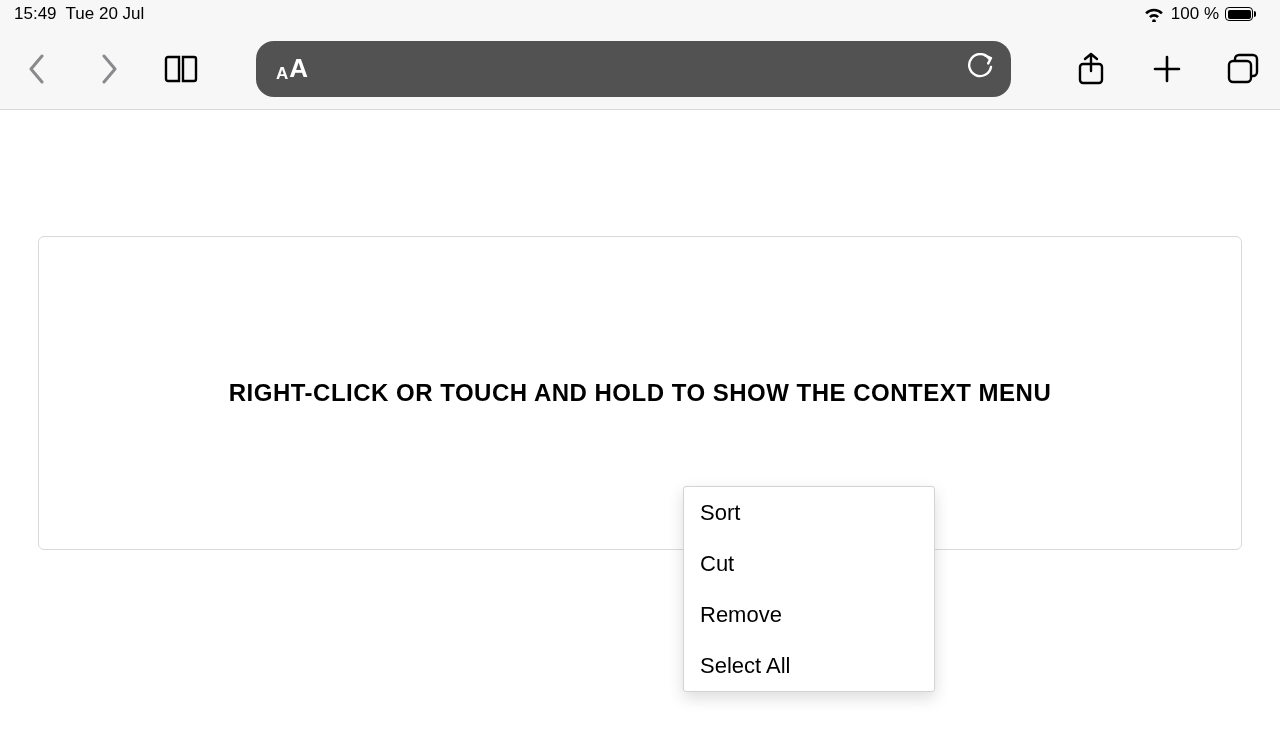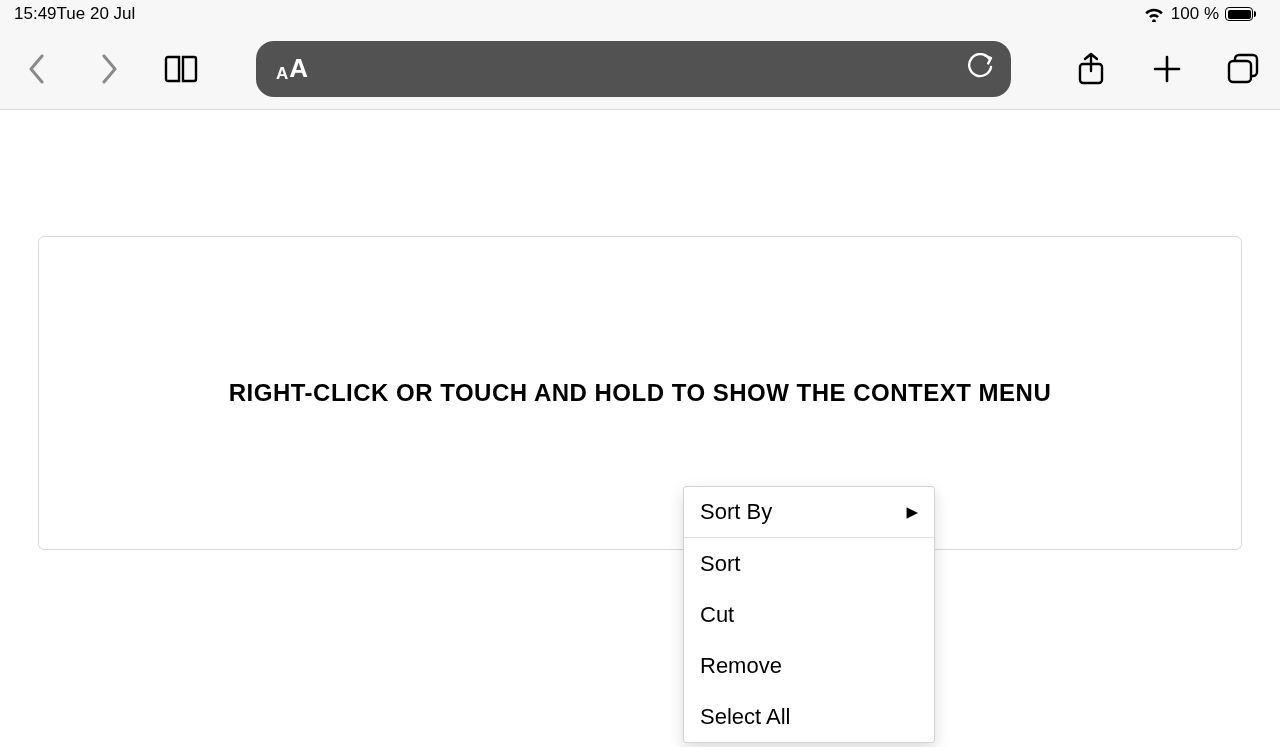--- a/index.html
+++ b/index.html
@@ -2,21 +2,21 @@
 <html><head>
 <meta charset="utf-8">
 <style>
   * { box-sizing: border-box; -webkit-font-smoothing: antialiased; }
   html,body { margin:0; padding:0; width:1280px; height:747px;
               font-family: -apple-system, "Helvetica Neue", Helvetica, Arial, sans-serif;
               background:#fff; color:#000; }
   
   .status-bar { position:relative; height:28px; background:#f7f7f7;
                 display:flex; align-items:center; padding:0 14px; }
-  .status-left  { display:flex; align-items:center; gap:0; font-size:17px; font-weight:500;}
+  .status-left  { display:flex; align-items:center; gap:9px; font-size:17px; font-weight:500;}
   .status-right { position:absolute; right:27px; top:0; height:100%;
                   display:flex; align-items:center; gap:6px; font-size:17px; }
   .wifi-icon svg { display:block; }
   .battery { width:28px; height:14px; border:1.6px solid #000; border-radius:4px;
              position:relative; display:flex; align-items:center; padding:1.5px; }
   .battery::after { content:""; position:absolute; right:-4px; top:3px; width:2.5px; height:6px;
                     background:#000; border-radius:0 2px 2px 0; }
   .battery-fill { background:#000; height:100%; width:100%; border-radius:2px; }
 
   
@@ -131,24 +131,20 @@
 
 <div class="page">
 
   <div class="panel">
     <div class="panel-body">
       <span>RIGHT-CLICK OR TOUCH AND HOLD TO SHOW THE CONTEXT MENU</span>
     </div>
   </div>
 
   <div class="ctx-menu">
-    <div class="ctx-item ctx-sep">
-      <span>Sort By</span>
-      <span class="ctx-caret">▶</span>
-    </div>
     <div class="ctx-item">
       <span>Sort</span>
     </div>
     <div class="ctx-item">
       <span>Cut</span>
     </div>
     <div class="ctx-item">
       <span>Remove</span>
     </div>
     <div class="ctx-item">

